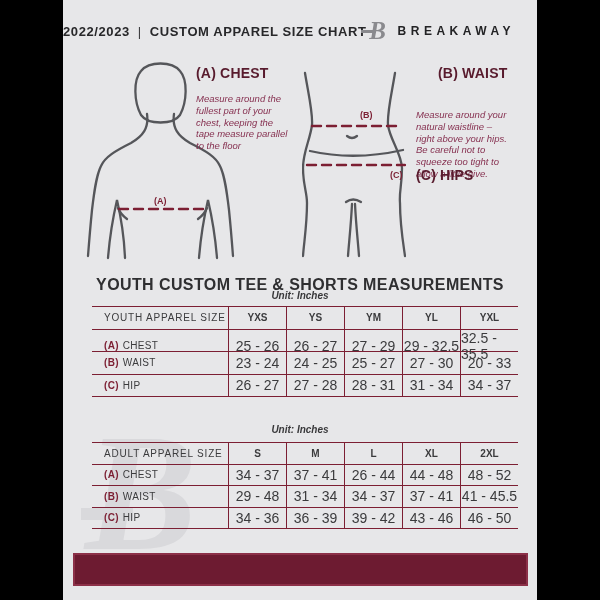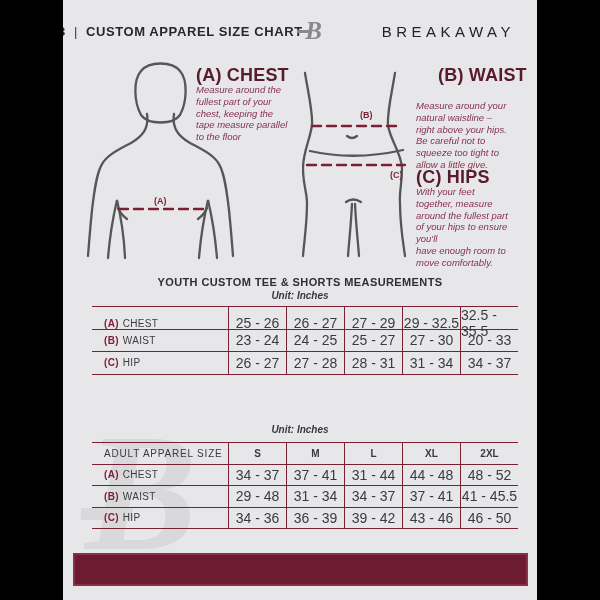--- a/index.html
+++ b/index.html
@@ -35,31 +35,31 @@
   }
   .hdr-sep{font-weight:400;color:#3a3a3c;}
   .brandwrap{display:flex;align-items:center;gap:9px;}
   .logo{position:relative;width:22px;height:26px;}
   .logo-letter{
     font-family:"Liberation Serif", serif;font-style:italic;font-weight:700;
     font-size:25px;line-height:26px;color:var(--logo);display:block;text-align:center;
   }
   .logo-bar{position:absolute;left:-6px;top:12px;width:15px;height:2.5px;background:var(--logo);}
   .brand{
-    font-size:15px;font-weight:400;letter-spacing:4.5px;color:#232325;white-space:nowrap;margin-left:48px;
+    font-size:12px;font-weight:700;letter-spacing:4.5px;color:#232325;white-space:nowrap;
   }
 
   
   .guide-heading{
-    position:absolute;font-size:18px;font-weight:700;color:var(--heading);
+    position:absolute;font-size:14px;font-weight:700;color:var(--heading);
     letter-spacing:0.2px;
   }
   .guide-desc{
     position:absolute;font-size:9.5px;font-style:italic;line-height:11.8px;
-    color:var(--desc);white-space:pre-line;
+    color:var(--desc);white-space:pre-line;margin-top:9px;
   }
   #chest-heading{left:133px;top:65px;}
   #chest-desc{left:133px;top:84px;width:120px;}
   #waist-heading{left:353px;top:65px;margin-left:22px;}
   #waist-desc{left:353px;top:100px;width:118px;}
   #hips-heading{left:353px;top:167px;}
   #hips-desc{left:353px;top:186px;width:120px;}
 
   .fig{position:absolute;}
   #figure-upper{left:20px;top:58px;}
@@ -72,21 +72,21 @@
   .watermark{position:absolute;left:22px;top:408px;width:200px;height:190px;pointer-events:none;}
   .watermark .wm-letter{
     font-family:"Liberation Serif", serif;font-style:italic;font-weight:700;
     font-size:168px;line-height:168px;color:var(--watermark);
   }
   .watermark .wm-bar{position:absolute;left:-4px;top:100px;width:52px;height:12px;background:var(--watermark);}
 
   
   .sec-title{
     position:absolute;left:0;width:100%;text-align:center;
-    font-size:11px;font-weight:700;letter-spacing:0.4px;color:#2f2f31;
+    font-size:16px;font-weight:700;letter-spacing:0.4px;color:#2f2f31;
   }
   .sec-unit{
     position:absolute;left:0;width:100%;text-align:center;
     font-size:10px;font-style:italic;font-weight:700;color:#38383a;
   }
   #youth-title{top:276px;}  #youth-unit{top:290px;}
   #adult-title{top:410px;}  #adult-unit{top:424px;}
 
   
   .sizes{
@@ -161,27 +161,20 @@
 tape measure parallel
 to the floor</div>
   <div id="waist-heading" class="guide-heading">(B) WAIST</div>
   <div id="waist-desc" class="guide-desc">Measure around your
 natural waistline –
 right above your hips.
 Be careful not to
 squeeze too tight to
 allow a little give.</div>
   <div id="hips-heading" class="guide-heading">(C) HIPS</div>
-  <div id="hips-desc" class="guide-desc">With your feet
-together, measure
-around the fullest part
-of your hips to ensure
-you'll
-have enough room to
-move comfortably.</div>
 
   <svg id="figure-lower" class="fig" width="104" height="190" viewBox="0 0 104 190">
     <path d="M 3,3 C 6,22 11,42 10,55 C 8,70 1,82 1,98 C 1,115 5,122 5,133 C 5,155 2,172 1,186"></path>
     <path d="M 93,3 C 90,22 85,42 86,55 C 88,70 99,82 100,98 C 100,115 97,122 98,133 C 98,155 101,172 103,186"></path>
     <path d="M 45,66 Q 50,70 55,66"></path>
     <path d="M 8,81 Q 52,91 101,80"></path>
     <path d="M 44,132 Q 51,127 59,132"></path>
     <path d="M 50,134 C 49,155 47,172 46,186"></path>
     <path d="M 53,134 C 54,155 56,172 57,186"></path>
     <path class="dash" d="M 10,56 L 97,56"></path>
@@ -192,20 +185,28 @@
 
   <div class="watermark">
     <span class="wm-bar"></span>
     <span class="wm-letter">B</span>
   </div>
 
   <div id="youth-title" class="sec-title">YOUTH CUSTOM TEE &amp; SHORTS MEASUREMENTS</div>
   <div id="youth-unit" class="sec-unit">Unit: Inches</div>
 
   <div id="youth-size-table" class="sizes">
+    <div class="trow thead">
+      <div class="tcell label">YOUTH APPAREL SIZE</div>
+      <div class="tcell">YXS</div>
+      <div class="tcell">YS</div>
+      <div class="tcell">YM</div>
+      <div class="tcell">YL</div>
+      <div class="tcell">YXL</div>
+    </div>
     <div class="trow">
       <div class="tcell label">
         <span class="prefix">(A)</span>
         <span class="rowname">CHEST</span>
       </div>
       <div class="tcell">25 - 26</div>
       <div class="tcell">26 - 27</div>
       <div class="tcell">27 - 29</div>
       <div class="tcell">29 - 32.5</div>
       <div class="tcell">32.5 - 35.5</div>
@@ -245,21 +246,21 @@
       <div class="tcell">XL</div>
       <div class="tcell">2XL</div>
     </div>
     <div class="trow">
       <div class="tcell label">
         <span class="prefix">(A)</span>
         <span class="rowname">CHEST</span>
       </div>
       <div class="tcell">34 - 37</div>
       <div class="tcell">37 - 41</div>
-      <div class="tcell">31 - 44</div>
+      <div class="tcell">26 - 44</div>
       <div class="tcell">44 - 48</div>
       <div class="tcell">48 - 52</div>
     </div>
     <div class="trow">
       <div class="tcell label">
         <span class="prefix">(B)</span>
         <span class="rowname">WAIST</span>
       </div>
       <div class="tcell">29 - 48</div>
       <div class="tcell">31 - 34</div>

